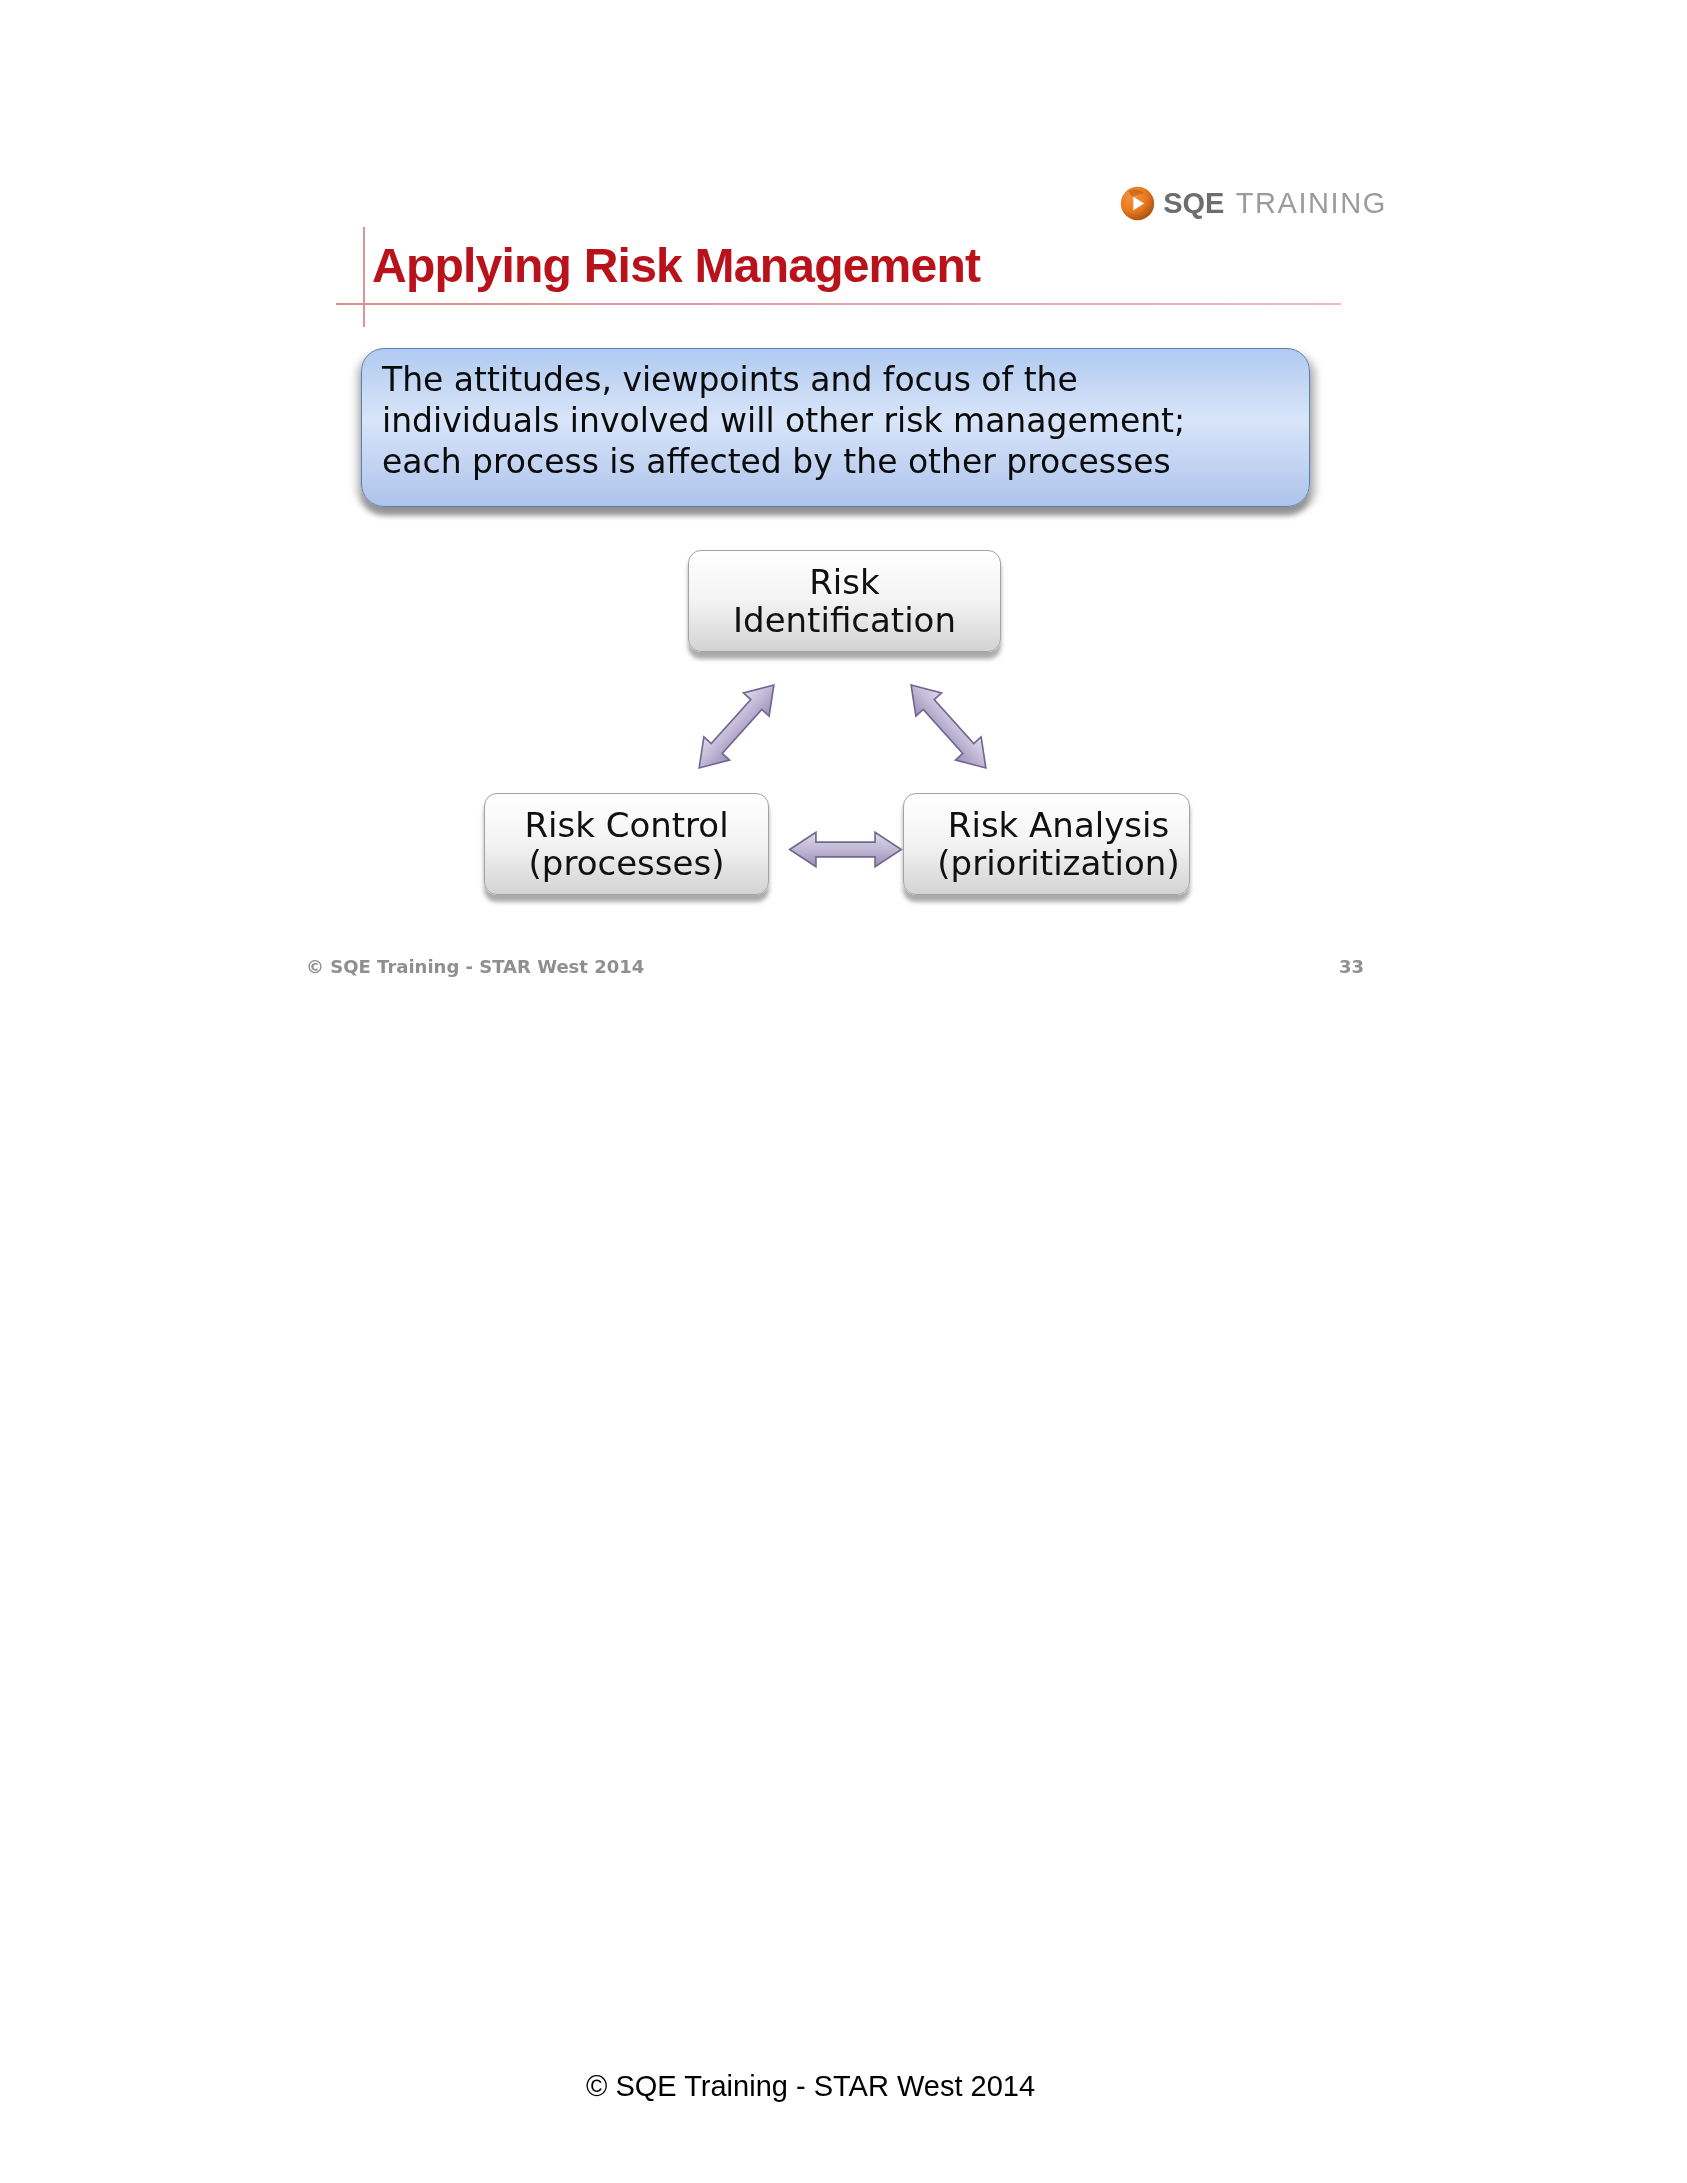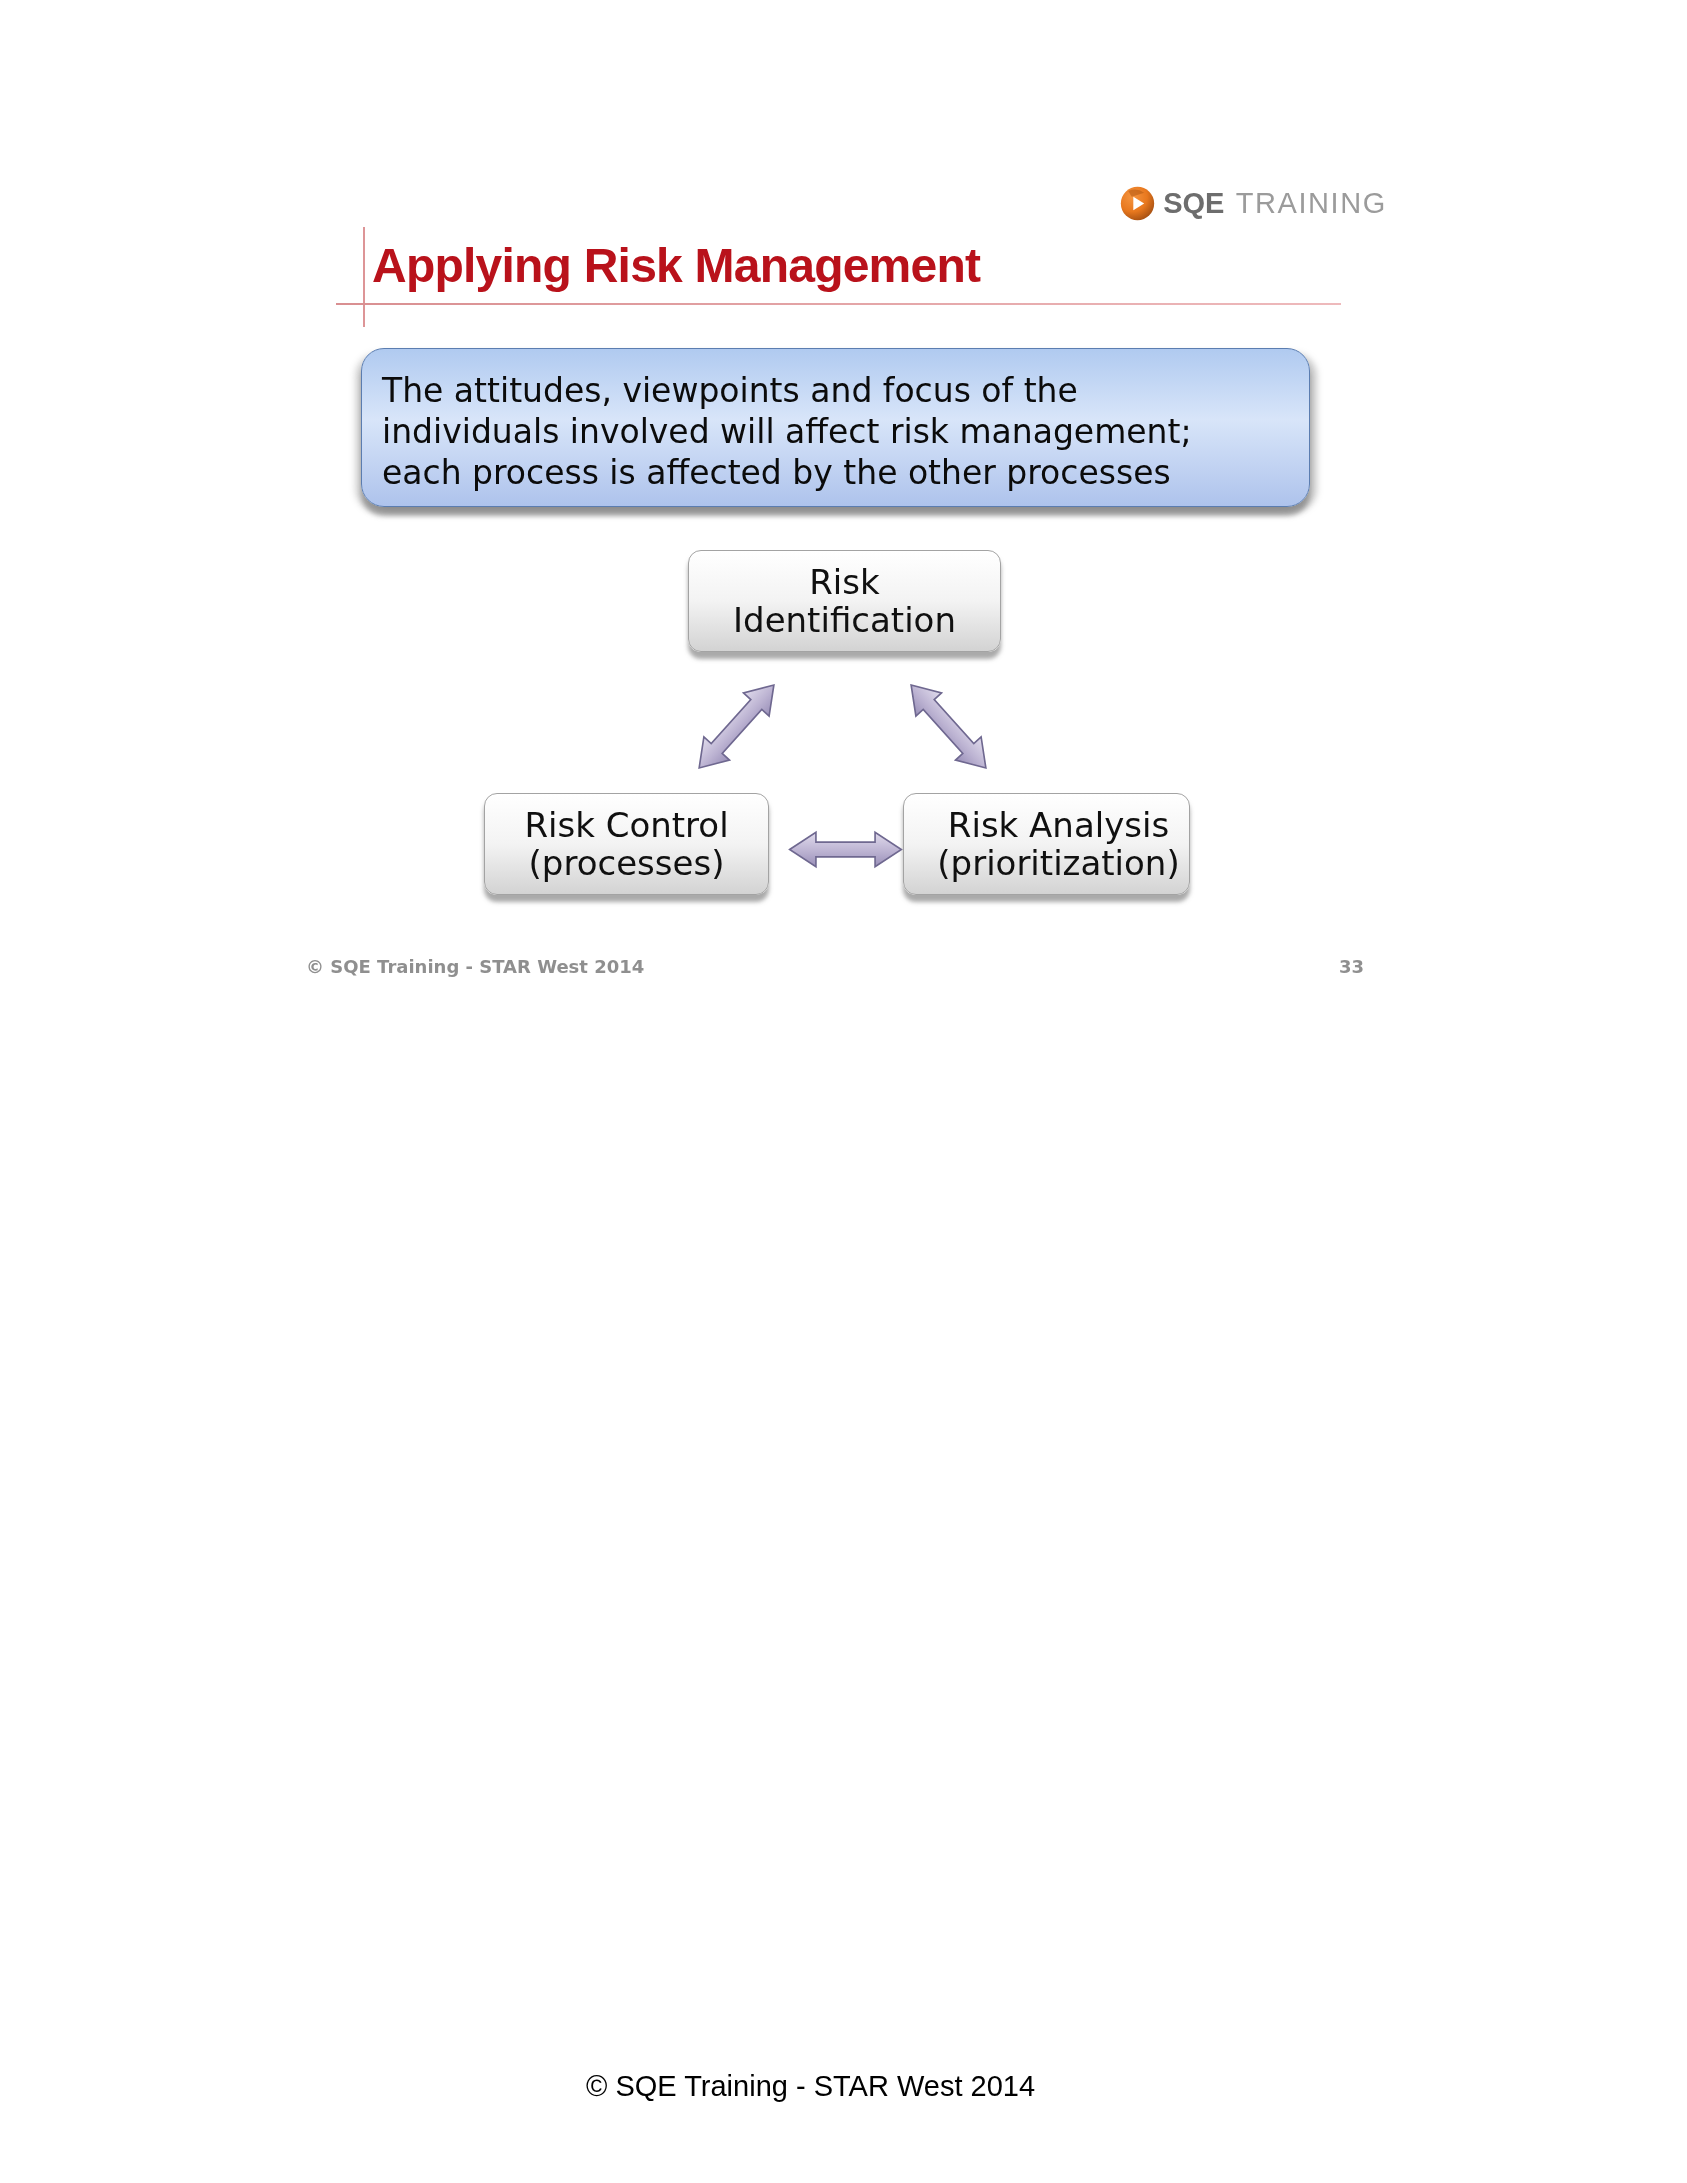--- a/index.html
+++ b/index.html
@@ -27,21 +27,21 @@
     background:linear-gradient(90deg,#d98f91,#eebabc);}
   
   .callout{
     position:absolute;left:361px;top:348px;width:949px;height:159px;
     box-sizing:border-box;
     border:1.6px solid #5b7db0;border-radius:23px;
     background:linear-gradient(180deg,#b0caf0 0%,#d8e5f9 45%,#aec3ec 100%);
     box-shadow:0 8.2px 5px rgba(110,110,110,.55),
                6.6px 5px 6.6px rgba(125,125,125,.4),
               -5.8px 5px 6.6px rgba(125,125,125,.32);
-    padding:21px 0 0 20px;
+    padding:10px 0 0 20px;
     font-family:"DejaVu Sans", sans-serif;
     font-size:33px;line-height:41px;color:#0b0b0b;
   }
   .callout .line{white-space:nowrap;}
   
   .node{
     position:absolute;box-sizing:border-box;
     border:1.6px solid #a3a3a3;border-radius:13px;
     background:linear-gradient(180deg,#ffffff 0%,#f3f3f3 50%,#d3d3d3 100%);
     box-shadow:0 6.6px 4.1px rgba(100,100,100,.55);
@@ -101,21 +101,21 @@
     <span class="logo-text">SQE</span>
       <span class="logo-text-light">TRAINING</span>
   </div>
 
   <div class="v-rule"></div>
   <div class="slide-title">Applying Risk Management</div>
   <div class="h-rule"></div>
 
   <div class="callout">
     <div class="line">The attitudes, viewpoints and focus of the</div>
-    <div class="line">individuals involved will affect risk management;</div>
+    <div class="line">individuals involved will other risk management;</div>
     <div class="line">each process is affected by the other processes</div>
   </div>
 
   <div class="node node-identification">
     <div class="nline">Risk</div>
     <div class="nline">Identification</div>
   </div>
   <div class="node node-control">
     <div class="nline">Risk Control</div>
     <div class="nline">(processes)</div>

